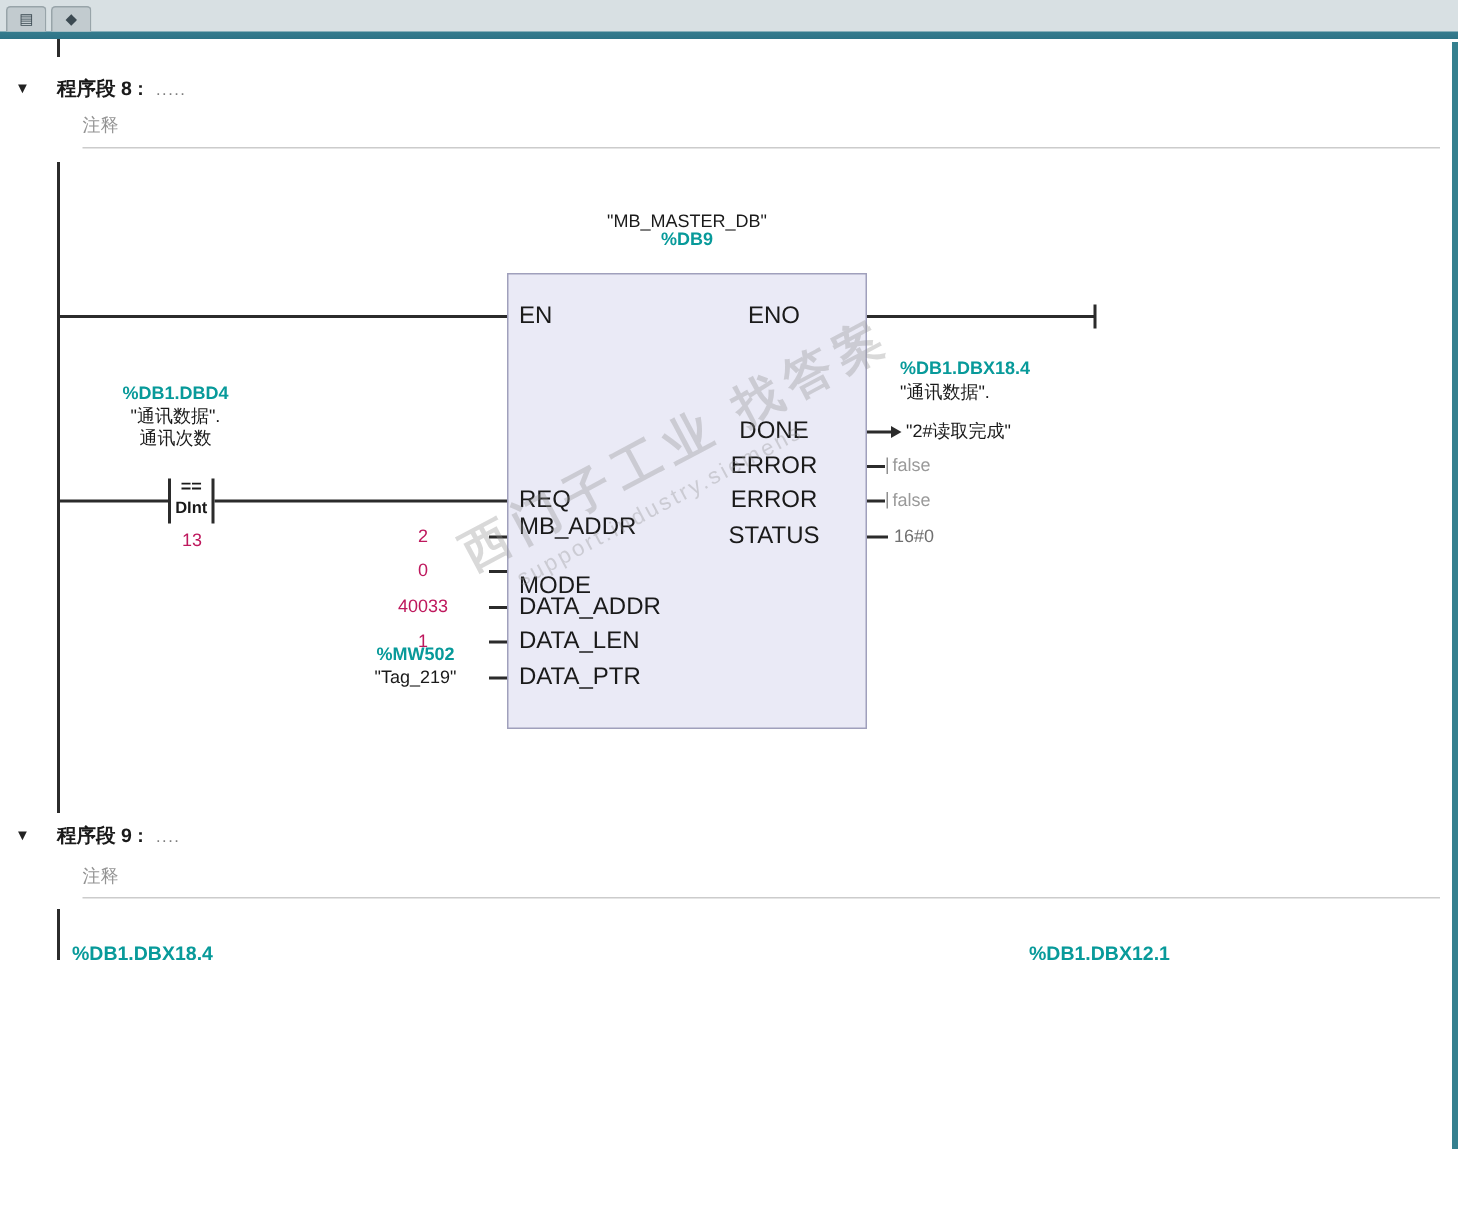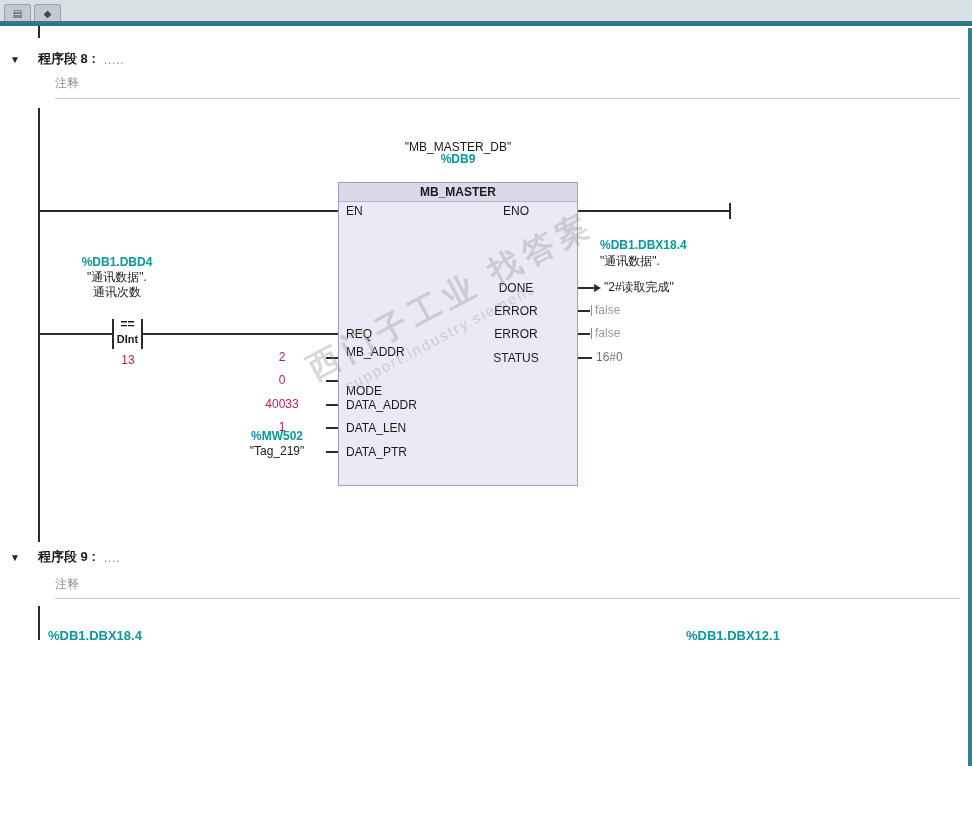--- a/index.html
+++ b/index.html
@@ -44,21 +44,21 @@
   .vwire { position:absolute; width:2px;  background:#2b2b2b; }
   .net-tri { position:absolute; font-size:10px; color:#222; cursor:default; }
   .net-title { position:absolute; font-size:13px; font-weight:bold; color:#1a1a1a; }
   .net-dots { position:absolute; font-size:11px; color:#7e7e7e; letter-spacing:1px; }
   .comment { position:absolute; font-size:12px; color:#949494; }
   .cline { position:absolute; height:1px; background:#cccccc; }
   .teal { color:#089a9a; font-weight:bold; }
   .val  { color:#be185d; }
   .fval { color:#9a9a9a; }
   .sval { color:#707070; }
-  .pin { position:absolute; font-size:12px; color:#1a1a1a; height:16px; line-height:16px; }
+  .pin { position:absolute; font-size:16px; color:#1a1a1a; height:16px; line-height:16px; }
   .r { text-align:center; }
   .c { text-align:center; }
   .lbl { position:absolute; font-size:12px; height:15px; line-height:15px; }
   .block-head { position:absolute; background:#d9d9ea; border-bottom:1px solid #b2b2cc;
     font-size:12px; font-weight:bold; color:#1a1a1a; text-align:center; line-height:19px; }
   .block-body { position:absolute; background:#eaeaf6; border:1px solid #a0a0bc; }
   .arrow-r { position:absolute; width:0; height:0; border-top:4px solid transparent;
     border-bottom:4px solid transparent; border-left:7px solid #2b2b2b; }
   .tick { position:absolute; width:1px; background:#8f8f8f; }
 
@@ -216,21 +216,20 @@
     <span class="net-dots" style="left:104px;top:54px;">.....</span>
     <span class="comment" style="left:55px;top:75px;">注释</span>
     <div class="cline" style="left:55px;top:98px;width:905px;"></div>
 
     <div class="vwire" style="left:38px;top:108px;height:434px;"></div>
 
     <div class="lbl teal c" style="left:338px;top:116px;width:240px;margin-top:36px;">%DB9</div>
     <div class="lbl c" style="left:338px;top:140px;width:240px;color:#1a1a1a;">"MB_MASTER_DB"</div>
 
     <div class="block-body" style="left:338px;top:182px;width:240px;height:304px;"></div>
-    <div class="block-head" style="left:339px;top:183px;width:238px;height:19px;">MB_MASTER</div>
 
     <div class="pin" style="left:346px;top:203px;">EN</div>
     <div class="pin" style="left:346px;top:326px;">REQ</div>
     <div class="pin" style="left:346px;top:344px;">MB_ADDR</div>
     <div class="pin" style="left:346px;top:383px;">MODE</div>
     <div class="pin" style="left:346px;top:397px;">DATA_ADDR</div>
     <div class="pin" style="left:346px;top:420px;">DATA_LEN</div>
     <div class="pin" style="left:346px;top:444px;">DATA_PTR</div>
 
     <div class="pin r" style="left:460px;top:203px;width:112px;">ENO</div>

